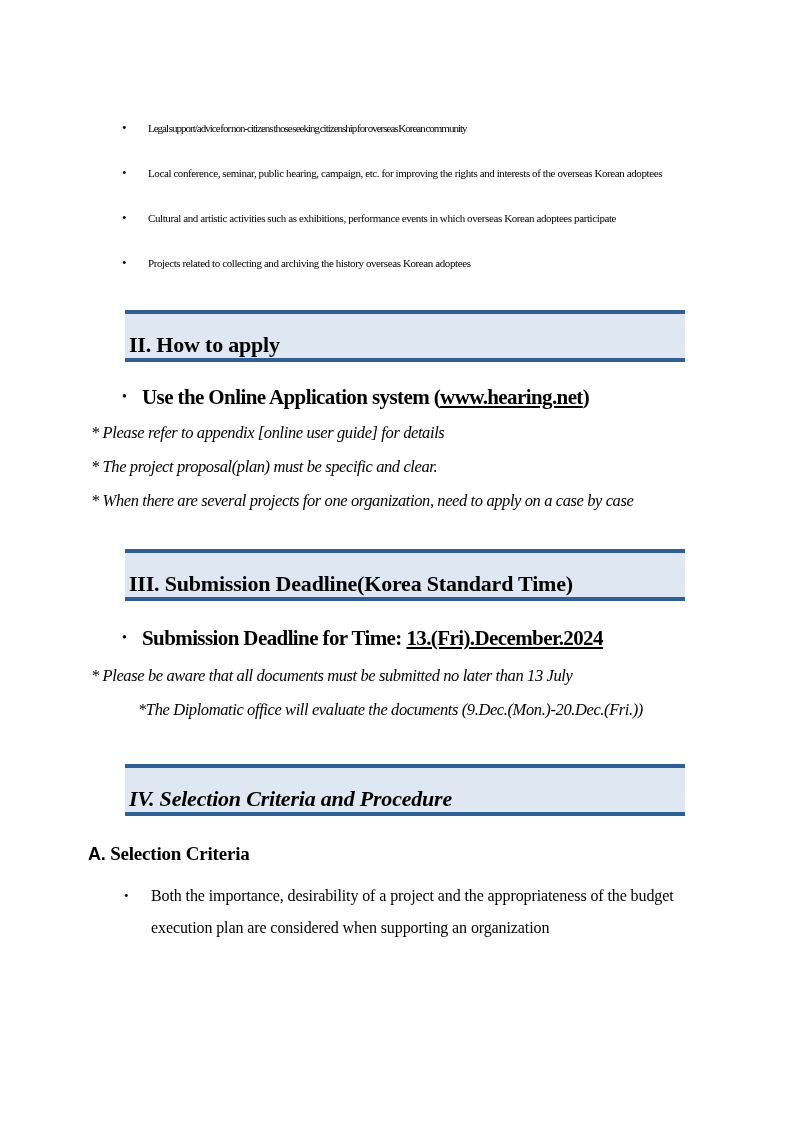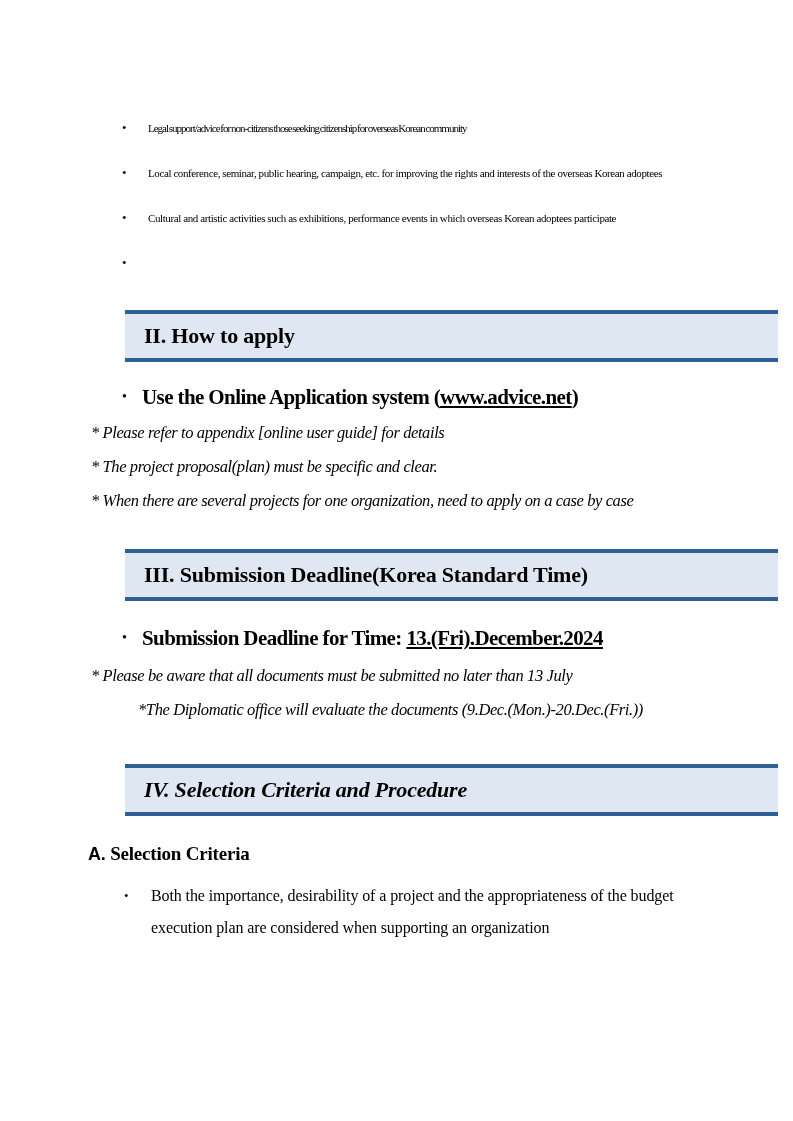--- a/index.html
+++ b/index.html
@@ -44,28 +44,28 @@
   }
   .condensed .ib-text {
     letter-spacing: -1px;
     word-spacing: -1px;
     white-space: nowrap;
   }
 
   
   .section-header {
     margin-left: 125px;
-    width: 653px;
+    width: 560px;
     background: var(--header_bg);
     border-top: 4px solid var(--header_border);
     border-bottom: 4px solid var(--header_border);
     height: 52px;
     display: flex;
-    align-items: center;
-    padding-left: 19px;
+    align-items: flex-end;
+    padding-left: 4px;
     font-size: 22px;
     font-weight: bold;
     letter-spacing: -0.2px;
   }
   .gap-header { margin-top: 31px; }
   .gap-header-3 { margin-top: 31px; }
   .gap-header-4 { margin-top: 37px; font-style: italic; }
 
   
   .bold-bullet {
@@ -154,30 +154,31 @@
       <li class="ib">
         <span class="dot">•</span>
         <span class="ib-text">Local conference, seminar, public hearing, campaign, etc. for improving the rights and interests of the overseas Korean adoptees</span>
       </li>
       <li class="ib">
         <span class="dot">•</span>
         <span class="ib-text">Cultural and artistic activities such as exhibitions, performance events in which overseas Korean adoptees participate</span>
       </li>
       <li class="ib">
         <span class="dot">•</span>
+        <span class="ib-text">Projects related to collecting and archiving the history overseas Korean adoptees</span>
       </li>
     </ul>
 
     <div class="section-header gap-header">
       <span>II. How to apply</span>
     </div>
 
     <div class="bold-bullet bb2">
       <span class="dot">•</span>
-      <span class="bb-text"><span>Use the Online Application system (</span><a class="link">www.advice.net</a><span>)</span></span>
+      <span class="bb-text"><span>Use the Online Application system (</span><a class="link">www.hearing.net</a><span>)</span></span>
     </div>
 
     <div class="notes">
       <div class="note">* Please refer to appendix [online user guide] for details</div>
       <div class="note">* The project proposal(plan) must be specific and clear.</div>
       <div class="note">* When there are several projects for one organization, need to apply on a case by case</div>
     </div>
 
     <div class="section-header gap-header-3">
       <span>III. Submission Deadline(Korea Standard Time)</span>

